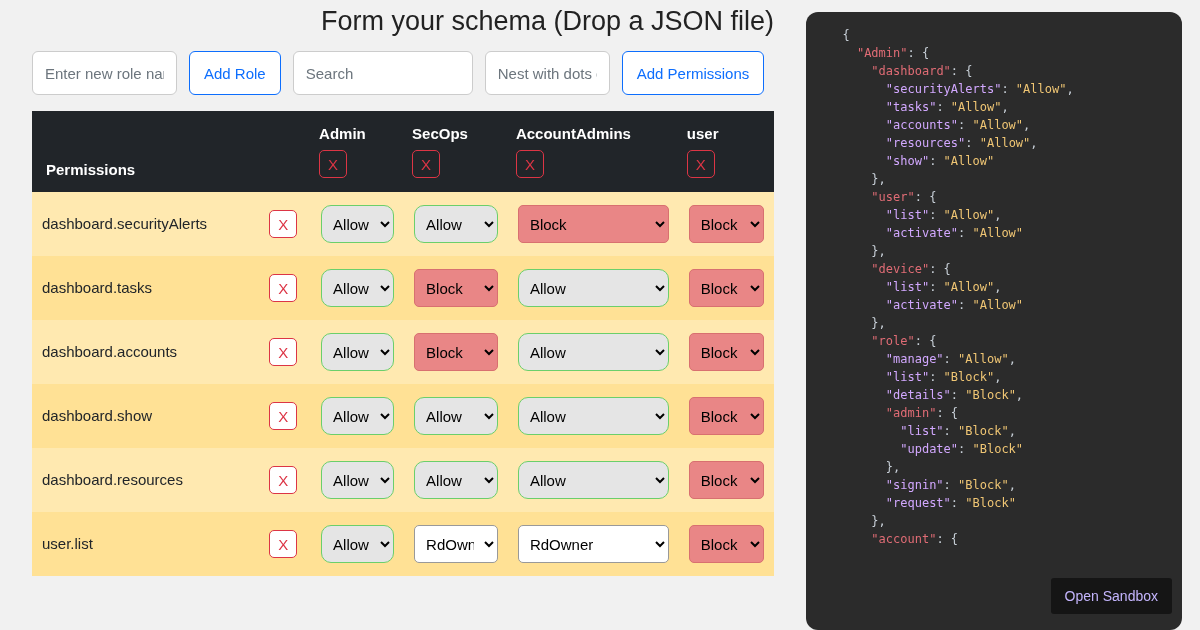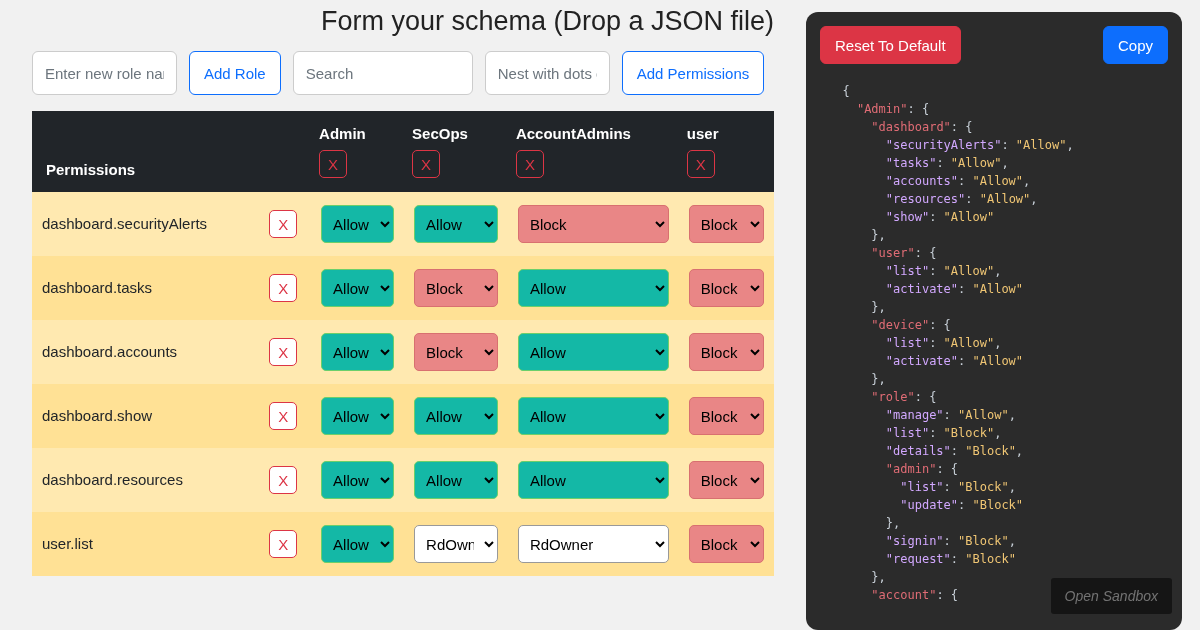--- a/index.html
+++ b/index.html
@@ -24,37 +24,37 @@
 .table th.role-col{text-align:left;padding-left:8px;}
 .role-head{display:flex;flex-direction:column;align-items:flex-start;gap:8px;}
 .role-head .rname{font-size:15px;}
 .role-del{border:1px solid #dc3545;color:#dc3545;background:transparent;border-radius:5px;width:28px;height:28px;font-size:15px;cursor:pointer;}
 .table tbody tr{background:#ffe9b0;}
 .table tbody tr:nth-child(even){background:#ffe195;}
 .table td{padding:13px 10px;vertical-align:middle;}
 .perm-name{font-size:15px;color:#212529;}
 .perm-del{border:1px solid #dc3545;color:#dc3545;background:#fff;border-radius:5px;width:28px;height:28px;font-size:15px;cursor:pointer;}
 .sel{border:1px solid #999;border-radius:5px;padding:8px 7px;font-size:15px;height:38px;cursor:pointer;width:100%;}
-.sel-allow{background:#14b8a6;border-color:#6bcf6b;}
+.sel-allow{background:#e5e5e5;border-color:#6bcf6b;border-radius:10px;}
 .sel-block{background:#e98686;border-color:#d87070;}
 .sel-other{background:#fff;}
 .col-perm{width:210px;}
 .col-del{width:40px;}
 .col-admin{width:86px;margin-left:36px;}
 .col-secops{width:96px;}
 .col-account{width:158px;}
 .col-user{width:88px;}
 .json-toolbar{display:flex;justify-content:space-between;margin-bottom:18px;}
 .json-body{font-family:Menlo,Consolas,monospace;font-size:12px;line-height:18px;color:#ccc;white-space:pre;padding-left:8px;}
 .j-brace{color:#c9d1d9;}
 .j-key{color:#d2a8ff;}
 .j-str{color:#f0c674;}
 .j-colon{color:#c9d1d9;}
 .j-group{color:#e06c75;}
-.open-sandbox{position:absolute;bottom:16px;right:28px;background:#151515;color:#737373;padding:10px 14px;font-size:14px;border-radius:3px;font-style:italic;}
+.open-sandbox{position:absolute;bottom:16px;right:28px;background:#151515;color:#c4b5fd;padding:10px 14px;font-size:14px;border-radius:3px;}
 </style>
 </head>
 <body>
 
 <div class="container">
   <div class="left-panel">
     <h2>Form your schema (Drop a JSON file)</h2>
     <div class="toolbar">
       <input class="input-text role-input" placeholder="Enter new role name" style="">
       <button class="btn btn-outline-blue">Add Role</button>
@@ -141,21 +141,17 @@
             <td class="col-admin"><select class="sel sel-allow"><option>Allow</option></select></td>
             <td class="col-secops"><select class="sel sel-other"><option>RdOwner</option></select></td>
             <td class="col-account"><select class="sel sel-other"><option>RdOwner</option></select></td>
             <td class="col-user"><select class="sel sel-block"><option>Block</option></select></td>
           </tr>
         </tbody>
     </table>
   </div>
 
   <div class="right-panel">
-    <div class="json-toolbar">
-      <button class="btn btn-solid-red" style="height:38px;padding:8px 14px;">Reset To Default</button>
-      <button class="btn btn-solid-blue" style="height:38px;padding:8px 14px;">Copy</button>
-    </div>
     <div class="json-body" id="jsonbody"><div>  <span class="j-brace">{</span></div><div>    <span class="j-group">"Admin"</span><span class="j-colon">: {</span></div><div>      <span class="j-group">"dashboard"</span><span class="j-colon">: {</span></div><div>        <span class="j-key">"securityAlerts"</span><span class="j-colon">: </span><span class="j-str">"Allow"</span><span class="j-colon">,</span></div><div>        <span class="j-key">"tasks"</span><span class="j-colon">: </span><span class="j-str">"Allow"</span><span class="j-colon">,</span></div><div>        <span class="j-key">"accounts"</span><span class="j-colon">: </span><span class="j-str">"Allow"</span><span class="j-colon">,</span></div><div>        <span class="j-key">"resources"</span><span class="j-colon">: </span><span class="j-str">"Allow"</span><span class="j-colon">,</span></div><div>        <span class="j-key">"show"</span><span class="j-colon">: </span><span class="j-str">"Allow"</span></div><div>      <span class="j-brace">},</span></div><div>      <span class="j-group">"user"</span><span class="j-colon">: {</span></div><div>        <span class="j-key">"list"</span><span class="j-colon">: </span><span class="j-str">"Allow"</span><span class="j-colon">,</span></div><div>        <span class="j-key">"activate"</span><span class="j-colon">: </span><span class="j-str">"Allow"</span></div><div>      <span class="j-brace">},</span></div><div>      <span class="j-group">"device"</span><span class="j-colon">: {</span></div><div>        <span class="j-key">"list"</span><span class="j-colon">: </span><span class="j-str">"Allow"</span><span class="j-colon">,</span></div><div>        <span class="j-key">"activate"</span><span class="j-colon">: </span><span class="j-str">"Allow"</span></div><div>      <span class="j-brace">},</span></div><div>      <span class="j-group">"role"</span><span class="j-colon">: {</span></div><div>        <span class="j-key">"manage"</span><span class="j-colon">: </span><span class="j-str">"Allow"</span><span class="j-colon">,</span></div><div>        <span class="j-key">"list"</span><span class="j-colon">: </span><span class="j-str">"Block"</span><span class="j-colon">,</span></div><div>        <span class="j-key">"details"</span><span class="j-colon">: </span><span class="j-str">"Block"</span><span class="j-colon">,</span></div><div>        <span class="j-group">"admin"</span><span class="j-colon">: {</span></div><div>          <span class="j-key">"list"</span><span class="j-colon">: </span><span class="j-str">"Block"</span><span class="j-colon">,</span></div><div>          <span class="j-key">"update"</span><span class="j-colon">: </span><span class="j-str">"Block"</span></div><div>        <span class="j-brace">},</span></div><div>        <span class="j-key">"signin"</span><span class="j-colon">: </span><span class="j-str">"Block"</span><span class="j-colon">,</span></div><div>        <span class="j-key">"request"</span><span class="j-colon">: </span><span class="j-str">"Block"</span></div><div>      <span class="j-brace">},</span></div><div>      <span class="j-group">"account"</span><span class="j-colon">: {</span></div></div>
   </div>
 </div>
 
 <div class="open-sandbox">Open Sandbox</div>
 
 </body></html>

